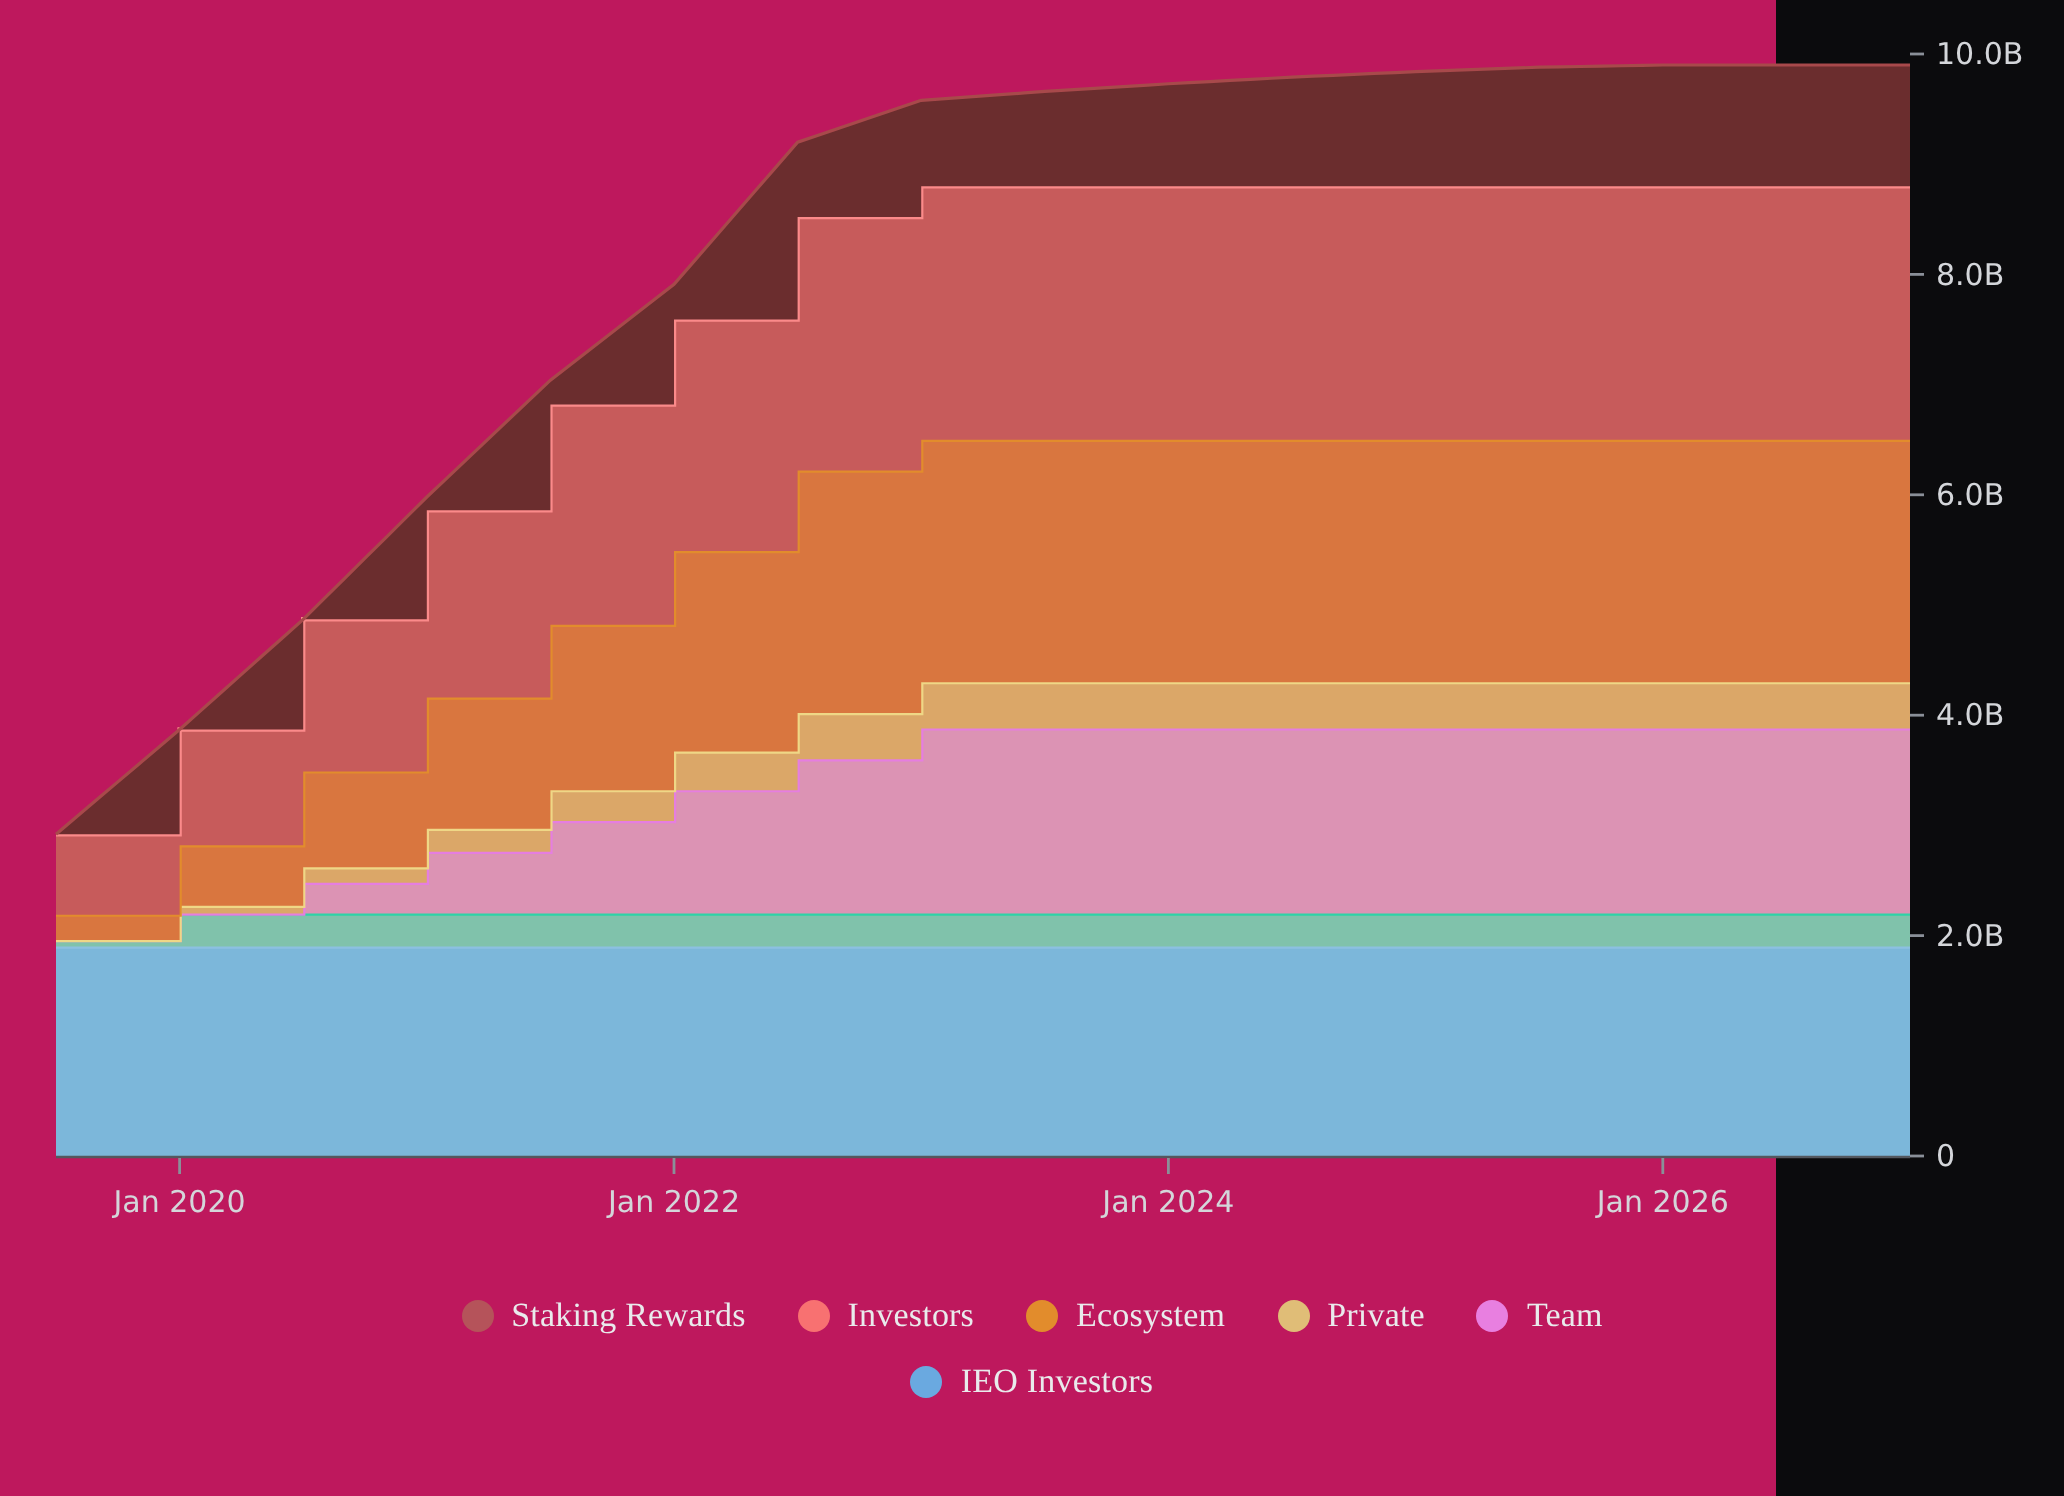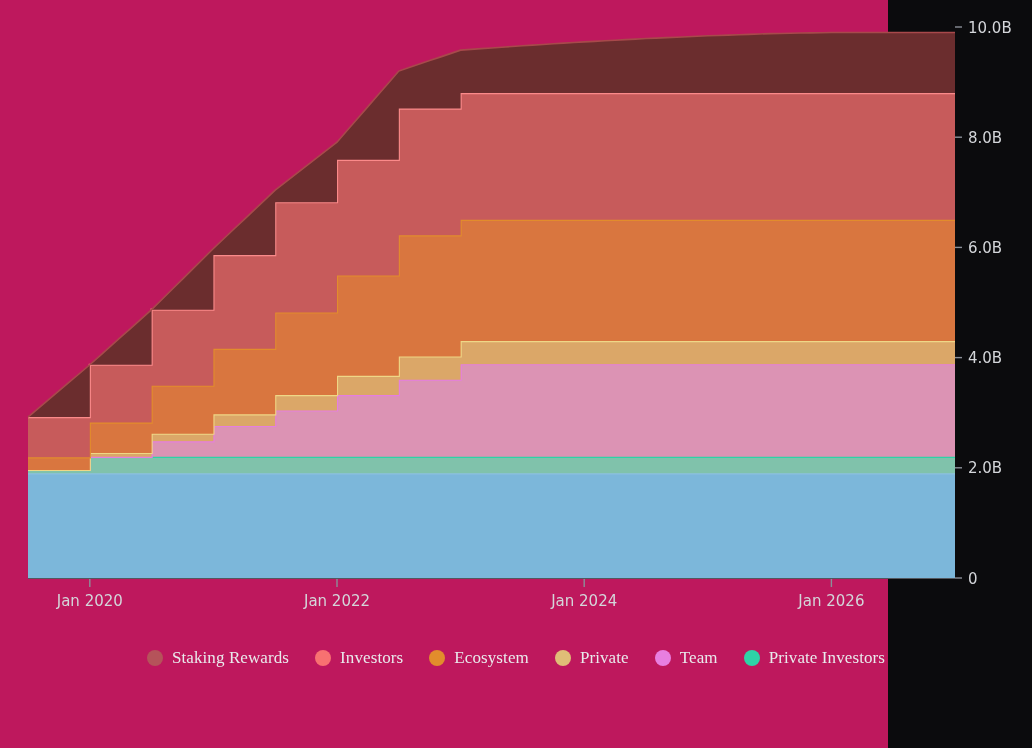--- a/index.html
+++ b/index.html
@@ -130,20 +130,22 @@
           <span class="legend-label">Ecosystem</span>
         </div>
         <div class="legend-item">
           <span class="legend-dot" style="background: rgb(224, 189, 119);"></span>
           <span class="legend-label">Private</span>
         </div>
         <div class="legend-item">
           <span class="legend-dot" style="background: rgb(232, 127, 224);"></span>
           <span class="legend-label">Team</span>
         </div>
+      </div>
+    <div class="legend-row row-2">
         <div class="legend-item">
-          <span class="legend-dot" style="background: rgb(46, 211, 167);"></span>
-          <span class="legend-label">Private Investors</span>
+          <span class="legend-dot" style="background: rgb(106, 169, 224);"></span>
+          <span class="legend-label">IEO Investors</span>
         </div>
       </div>
   </div>
 
 </div>
 
 </body></html>

